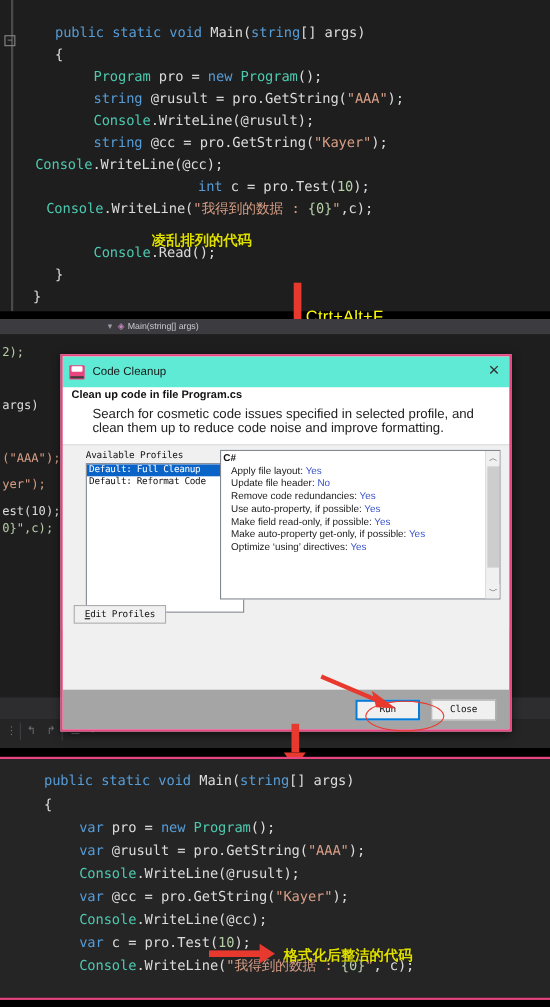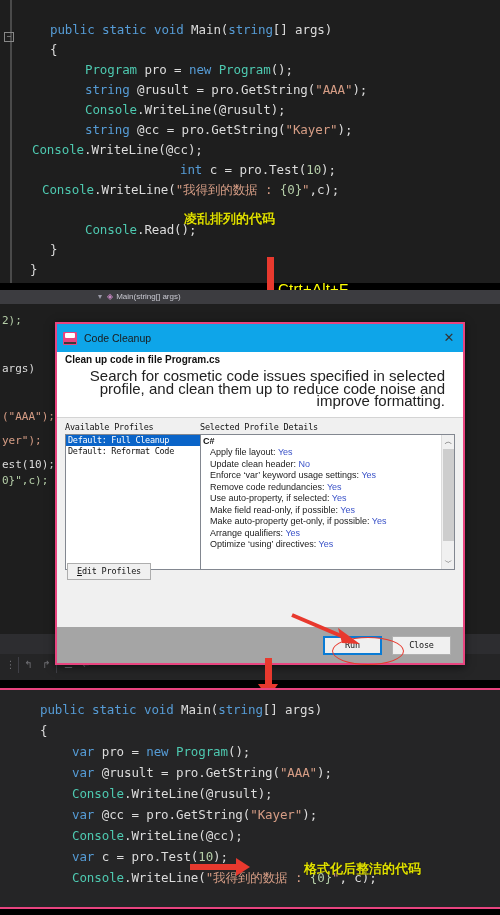--- a/index.html
+++ b/index.html
@@ -35,21 +35,20 @@
   .type { color: #4ec9b0; }  
   .str  { color: #d69d85; }  
   .num  { color: #b5cea8; }  
   .pl   { color: #dcdcdc; }
   .sq   { color: #b5cea8; }
 
   .anno-cn {
     position: absolute; color: #e0e000; font-weight: bold;
     font-family: "DejaVu Sans", sans-serif; font-size: 13px;
     text-shadow: 0 0 1px #000;
-    margin-left: 46px;
   }
 
   
   .arrow-down { position: absolute; }
   .arrow-down .shaft {
     position: absolute; left: 50%; top: 0; width: 7px; margin-left: -3.5px;
     background: #e8392e;
   }
   .arrow-down .head {
     position: absolute; left: 50%; margin-left: -10px;
@@ -111,21 +110,21 @@
     position: absolute; top: 3px; width: 1px; height: 16px; background: #3f3f46;
   }
 
   
   .dialog {
     position: absolute; left: 55px; top: 322px; width: 410px; height: 343px;
     background: #f0f0f0; border: 2px solid #e8447f;
     box-shadow: 0 2px 8px rgba(0,0,0,.6); overflow: hidden;
   }
   .dlg-titlebar {
-    position: relative; height: 28px; background: #0ea5e9;
+    position: relative; height: 28px; background: #5eead4;
     padding: 0 6px; display: flex; align-items: center;
   }
   .dlg-icon {
     width: 14px; height: 13px; margin-right: 7px; position: relative;
     background: #e8447f; border-radius: 1px; flex: 0 0 auto;
   }
   .dlg-icon:before {
     content: ''; position: absolute; left: 2px; top: 1px;
     width: 10px; height: 5px; background: #fff; border-radius: 1px;
   }
@@ -135,28 +134,28 @@
   }
   .dlg-title { font-size: 10.5px; color: #1a1a1a; }
   .dlg-close {
     position: absolute; right: 7px; top: 7px; width: 14px; height: 14px;
     color: #333; font-size: 13px; line-height: 13px; text-align: center;
     font-family: "DejaVu Sans", sans-serif; cursor: pointer;
   }
   .dlg-headwrap { background: #ffffff; padding: 2px 10px 9px 8px; }
   .dlg-h1 { font-size: 10px; font-weight: bold; color: #111; margin-bottom: 5px; }
   .dlg-desc {
-    font-size: 15px; color: #222; line-height: 12.5px;
-    padding-left: 19px; padding-right: 8px; text-align: right;
+    font-size: 12px; color: #222; line-height: 12.5px;
+    padding-left: 19px; padding-right: 8px;
   }
   .dlg-sep { height: 1px; background: #d4d4d4; }
   .dlg-body {
     position: relative; background: #f0f0f0; height: 168px; padding: 4px 10px 0 8px;
   }
-  .col-left { position: absolute; left: 8px; top: 4px; width: 144px; }
+  .col-left { position: absolute; left: 21px; top: 4px; width: 144px; }
   .col-right { position: absolute; left: 143px; top: 4px; width: 255px; }
   .grp-label {
     font-family: "DejaVu Sans Mono", "Liberation Mono", monospace;
     font-size: 8.5px; color: #111; margin-bottom: 2px; letter-spacing: -0.2px;
   }
   .listbox {
     background: #fff; border: 1px solid #828790; height: 136px;
     overflow: hidden; position: relative;
   }
   .profile-item {
@@ -287,32 +286,29 @@
     <div class="dlg-body">
       <div class="col-left">
         <div class="grp-label">Available Profiles</div>
         <div class="listbox" id="profiles-list">
             <div class="profile-item sel">Default: Full Cleanup</div>
             <div class="profile-item">Default: Reformat Code</div>
           </div>
       </div>
 
       <div class="col-right">
-        <div class="grp-label">Selected Profile Details</div>
         <div class="detailbox">
           <div class="detail-scroll" id="details-list">
               <div class="d-head">C#</div>
               <div class="d-row"><span>Apply file layout: </span><span class="d-val">Yes</span></div>
-              <div class="d-row"><span>Update clean header: </span><span class="d-val">No</span></div>
-              <div class="d-row"><span>Enforce ‘var’ keyword usage settings: </span><span class="d-val">Yes</span></div>
+              <div class="d-row"><span>Update file header: </span><span class="d-val">No</span></div>
               <div class="d-row"><span>Remove code redundancies: </span><span class="d-val">Yes</span></div>
-              <div class="d-row"><span>Use auto-property, if selected: </span><span class="d-val">Yes</span></div>
+              <div class="d-row"><span>Use auto-property, if possible: </span><span class="d-val">Yes</span></div>
               <div class="d-row"><span>Make field read-only, if possible: </span><span class="d-val">Yes</span></div>
               <div class="d-row"><span>Make auto-property get-only, if possible: </span><span class="d-val">Yes</span></div>
-              <div class="d-row"><span>Arrange qualifiers: </span><span class="d-val">Yes</span></div>
               <div class="d-row"><span>Optimize ‘using’ directives: </span><span class="d-val">Yes</span></div>
             </div>
           <div class="d-scrollbar">
             <div class="d-arrow up">︿</div>
             <div class="d-thumb"></div>
             <div class="d-arrow dn">﹀</div>
           </div>
         </div>
       </div>
 

